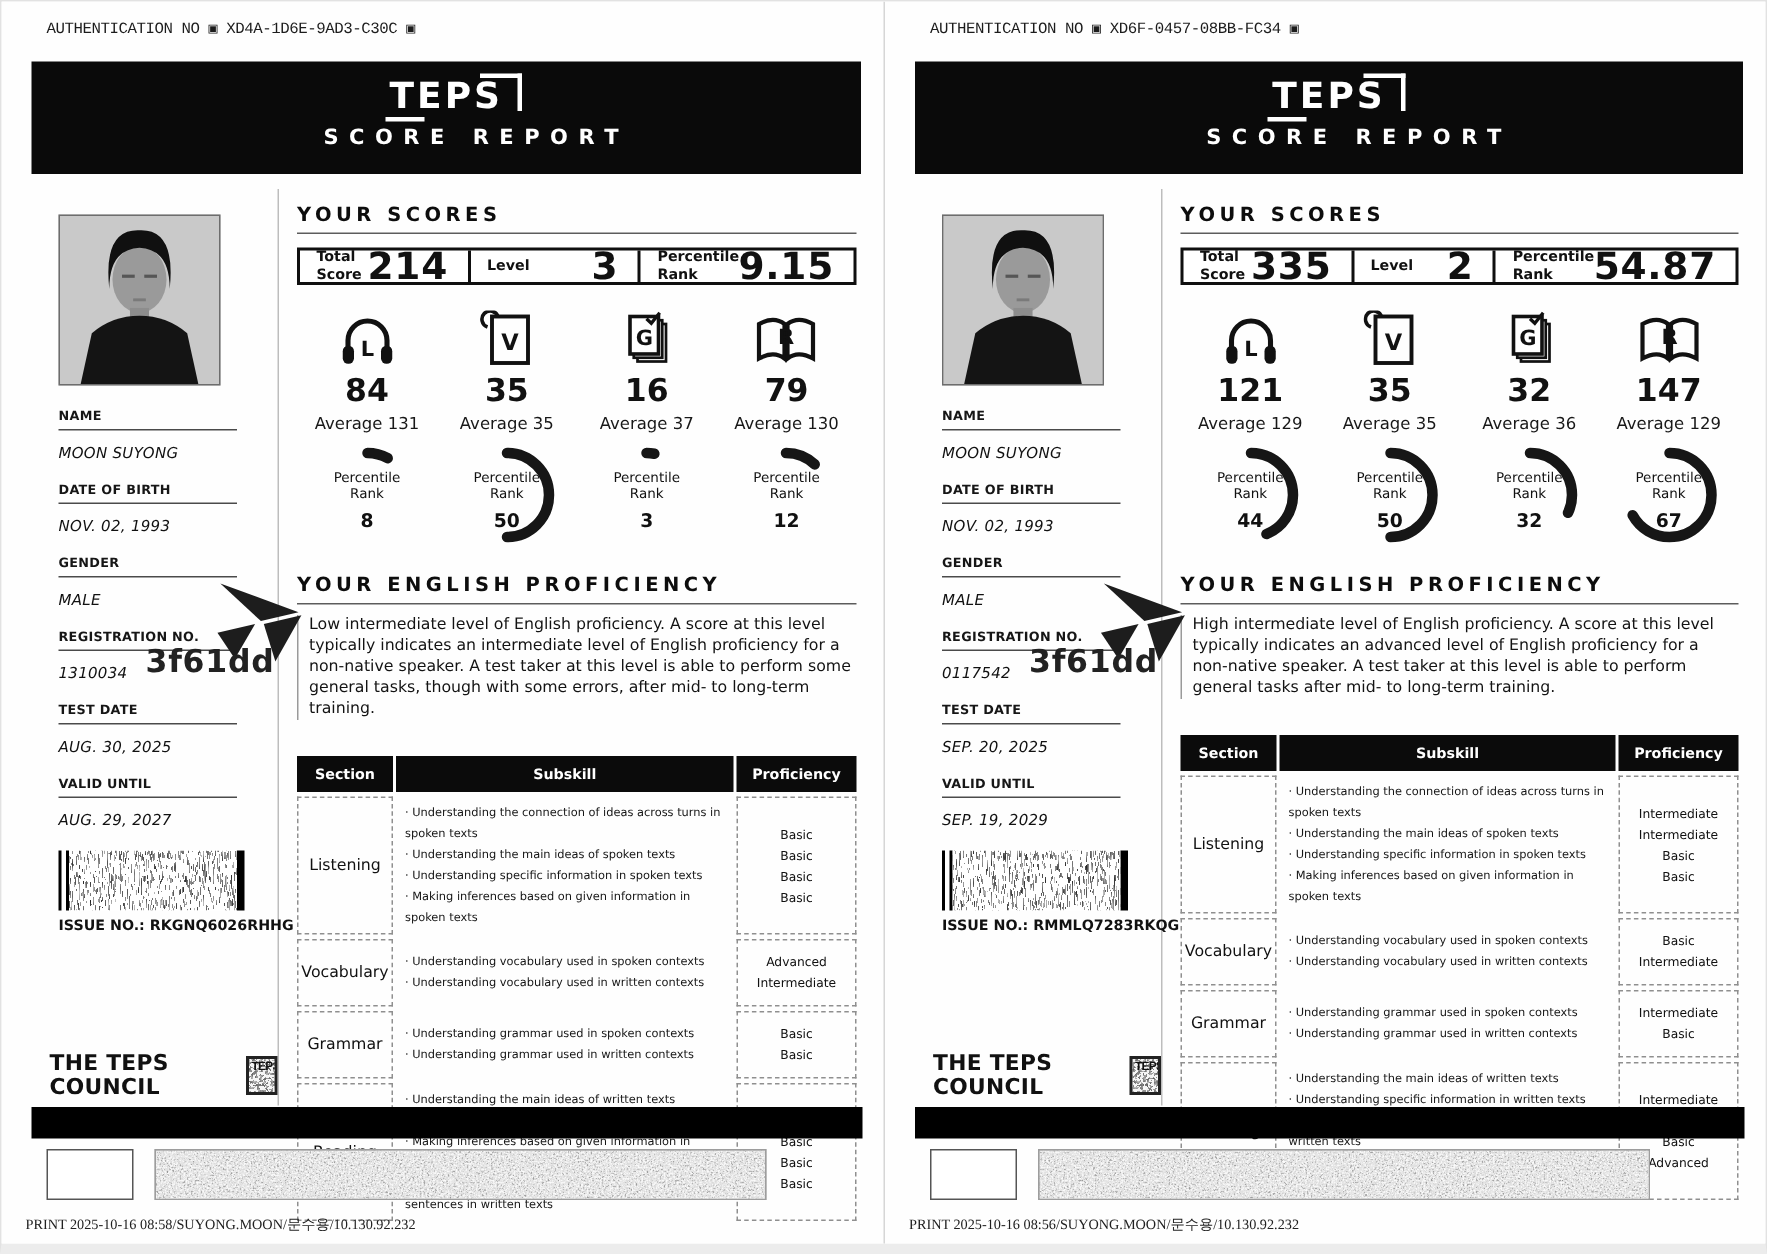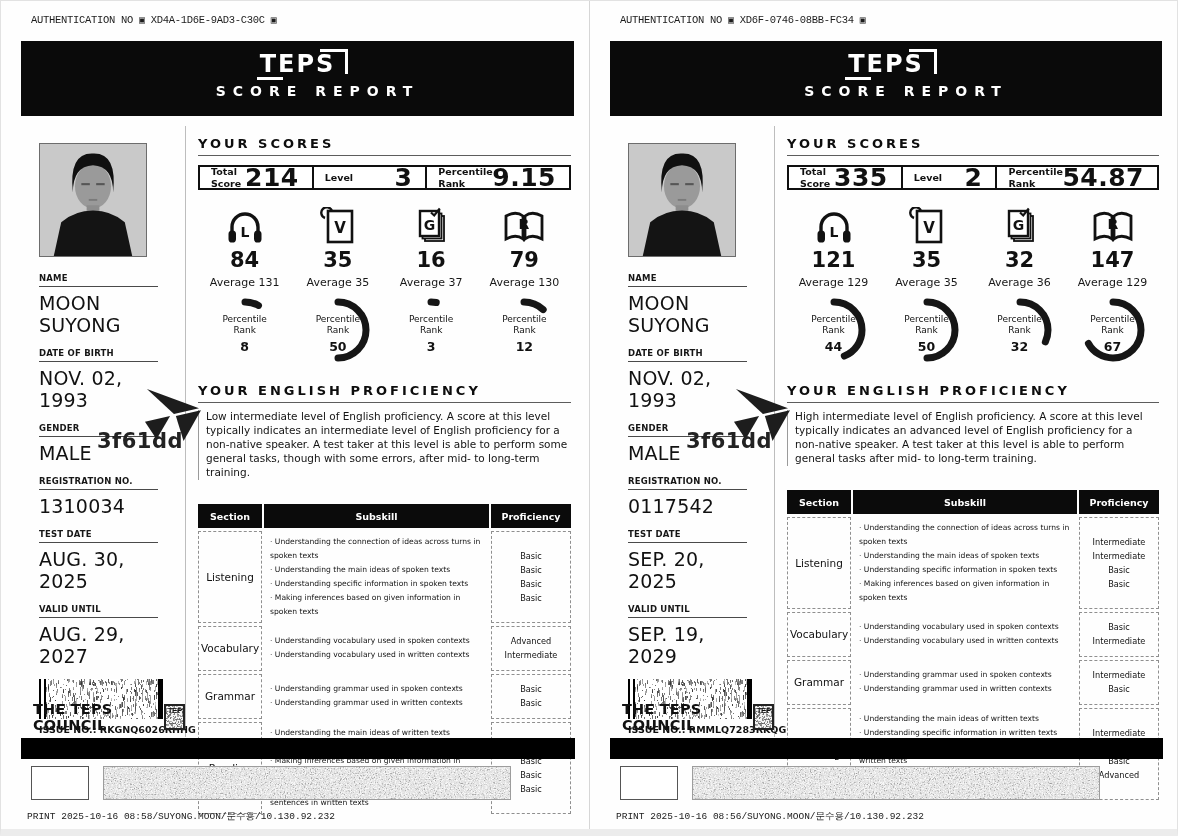--- a/index.html
+++ b/index.html
@@ -51,21 +51,21 @@
 
   .photo { width:108px; height:114px; margin:1px 0 16px 2px; border:1px solid #6d6d6d; background:#cbcbcb; }
   .photo svg { display:block; }
 
   .field { margin:0 2px 12px 2px; }
   .field-label {
     display:block; font-size:8.5px; font-weight:bold; letter-spacing:0.2px; color:#161616;
     border-bottom:1px solid #4a4a4a; padding-bottom:3px; margin-bottom:5px;
     font-family:"DejaVu Sans", sans-serif;
   }
-  .field-value { font-size:19px; font-family:"DejaVu Sans", sans-serif; color:#111; letter-spacing:0.2px; }
+  .field-value { font-size:10px; font-family:"DejaVu Sans", sans-serif; color:#111; letter-spacing:0.2px;font-style:italic; }
 
   .barcode {
     margin:4px 0 5px 2px; width:124px; height:40px; position:relative;
     border-left:7px double #000; border-right:5px solid #000; background:#fff; overflow:hidden;
   }
   .barcode svg { display:block; }
   .issue { margin-left:2px; font-size:9.5px; font-weight:bold; font-family:"DejaVu Sans", sans-serif; white-space:nowrap; }
 
   .council { position:absolute; bottom:4px; left:2px; display:flex; align-items:center; gap:6px; }
   .council-label { font-size:14.5px; font-weight:bold; font-family:"DejaVu Sans", sans-serif; letter-spacing:0.2px; }
@@ -122,21 +122,21 @@
   }
   .prof-line { font-size:8.2px; line-height:14px; font-family:"DejaVu Sans", sans-serif; }
   .rows-4 { min-height:64px; }
   .rows-2 { min-height:45px; }
   .rows-5 { min-height:78px; }
 
   
   .footer-bar { position:absolute; left:20px; right:14px; top:737px; height:21px; background:#000; }
   .white-box { position:absolute; top:765px; left:30px; width:58px; height:34px; border:1px solid #555; background:#fff; }
   .noise-strip { position:absolute; top:765px; left:102px; width:408px; height:34px; border:1px solid #9d9d9d; overflow:hidden; background:#bbb; }
-  .print-line { position:absolute; top:809px; left:26px; font-size:9.5px; color:#202020; font-family:Liberation Mono, monospace; }
+  .print-line { position:absolute; top:809px; left:16px; font-size:9.5px; color:#202020; font-family:Liberation Serif, serif; }
 
   
   .watermark { position:absolute; top:386px; left:96px; width:106px; height:66px; z-index:6; pointer-events:none; }
   .wm-shape { position:absolute; top:0; right:0; }
   .wm-text {
     position:absolute; bottom:0; left:0; font-size:21px; font-weight:bold; color:#222;
     font-family:"DejaVu Sans", sans-serif; letter-spacing:0.5px;
   }
 </style>
 </head>
@@ -452,21 +452,21 @@
       </svg>
     </div>
     <div class="print-line">PRINT 2025-10-16 08:58/SUYONG.MOON/문수용/10.130.92.232</div>
   </div>
 
   <div class="page">
 
     <div class="auth-line">
       <span>AUTHENTICATION NO</span>
       <span class="auth-marker">▣</span>
-      <span>XD6F-0746-08BB-FC34</span>
+      <span>XD6F-0457-08BB-FC34</span>
       <span class="auth-marker">▣</span>
     </div>
 
     <div class="banner">
       <div class="teps-logo-wrap">
         <span class="teps-logo">TEPS</span>
         <span class="logo-bracket"></span>
         <span class="logo-underline"></span>
       </div>
       <div class="banner-subtitle">SCORE REPORT</div>

